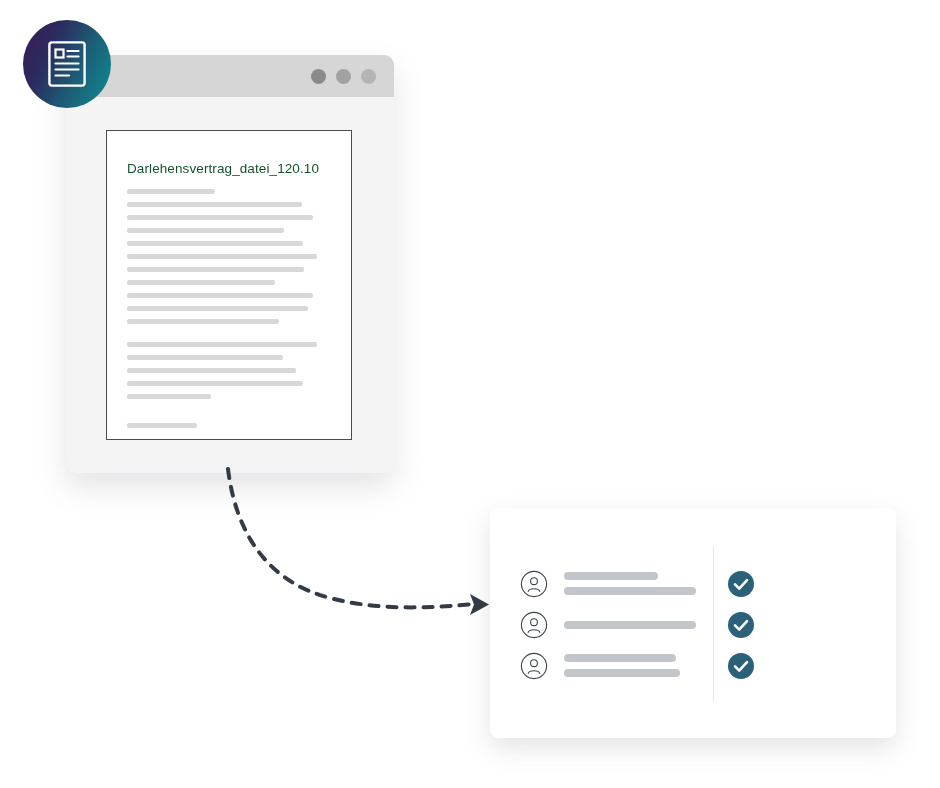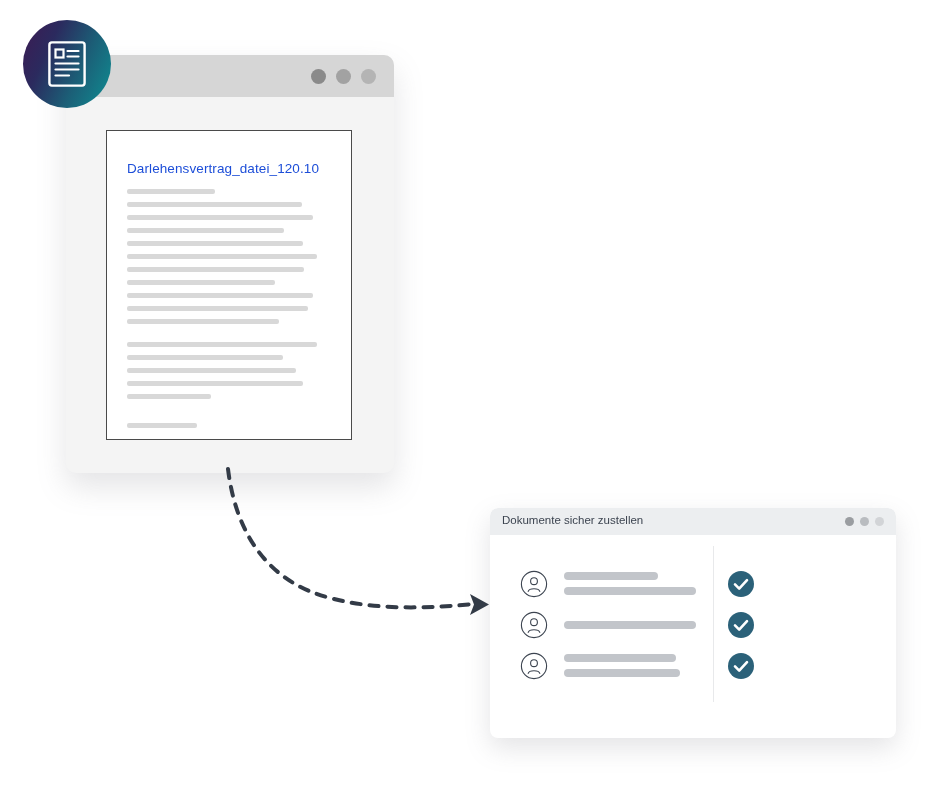--- a/index.html
+++ b/index.html
@@ -86,21 +86,21 @@
     height: 310px;
     background: #ffffff;
     border: 1px solid #4a4a4a;
     box-sizing: border-box;
   }
   .doc-title {
     position: absolute;
     left: 20px;
     top: 30px;
     font-size: 13.5px;
-    color: #1d4ed8;
+    color: #14532d;
     letter-spacing: 0.1px;
     white-space: nowrap;
   }
   .doc-lines {
     position: absolute;
     left: 20px;
     top: 58px;
     width: 206px;
   }
   .doc-line {
@@ -252,28 +252,20 @@
         </div>
     </div>
   </div>
 
   <svg class="arrow-layer" viewBox="0 0 940 788">
     <path id="arrow-path" fill="none" stroke="#333b47" stroke-width="4" stroke-linecap="round" stroke-dasharray="9 9" d="M 228 469 C 236 534, 268 582, 330 598 C 382 612, 440 607, 474 604"></path>
     <path id="arrow-head" fill="#333b47" d="M 470 594 L 489 604.5 L 470 615 L 474 604.5 Z"></path>
   </svg>
 
   <div class="deliver-window">
-    <div class="deliver-titlebar">
-      <div class="deliver-title">Dokumente sicher zustellen</div>
-      <div class="win-dots" id="deliver-dots">
-          <span class="win-dot" style="background: rgb(154, 157, 161);"></span>
-          <span class="win-dot" style="background: rgb(185, 188, 192);"></span>
-          <span class="win-dot" style="background: rgb(210, 212, 215);"></span>
-        </div>
-    </div>
     <div class="row-divider"></div>
     <div class="recipient-list" id="recipient-list">
         <div class="recipient-row" style="top: 28px;">
           <svg class="recipient-avatar" viewBox="0 0 28 28">
             <circle cx="14" cy="14" r="12.6" fill="none" stroke="#3c4450" stroke-width="1.1"></circle>
             <circle cx="14" cy="11.2" r="3.4" fill="none" stroke="#3c4450" stroke-width="1.1"></circle>
             <path d="M 8.2 21.4 C 9.2 17.8 18.8 17.8 19.8 21.4" fill="none" stroke="#3c4450" stroke-width="1.1" stroke-linecap="round"></path>
           </svg>
           <div class="recipient-bars">
             <div class="recipient-bar" style="width: 94px;"></div>

